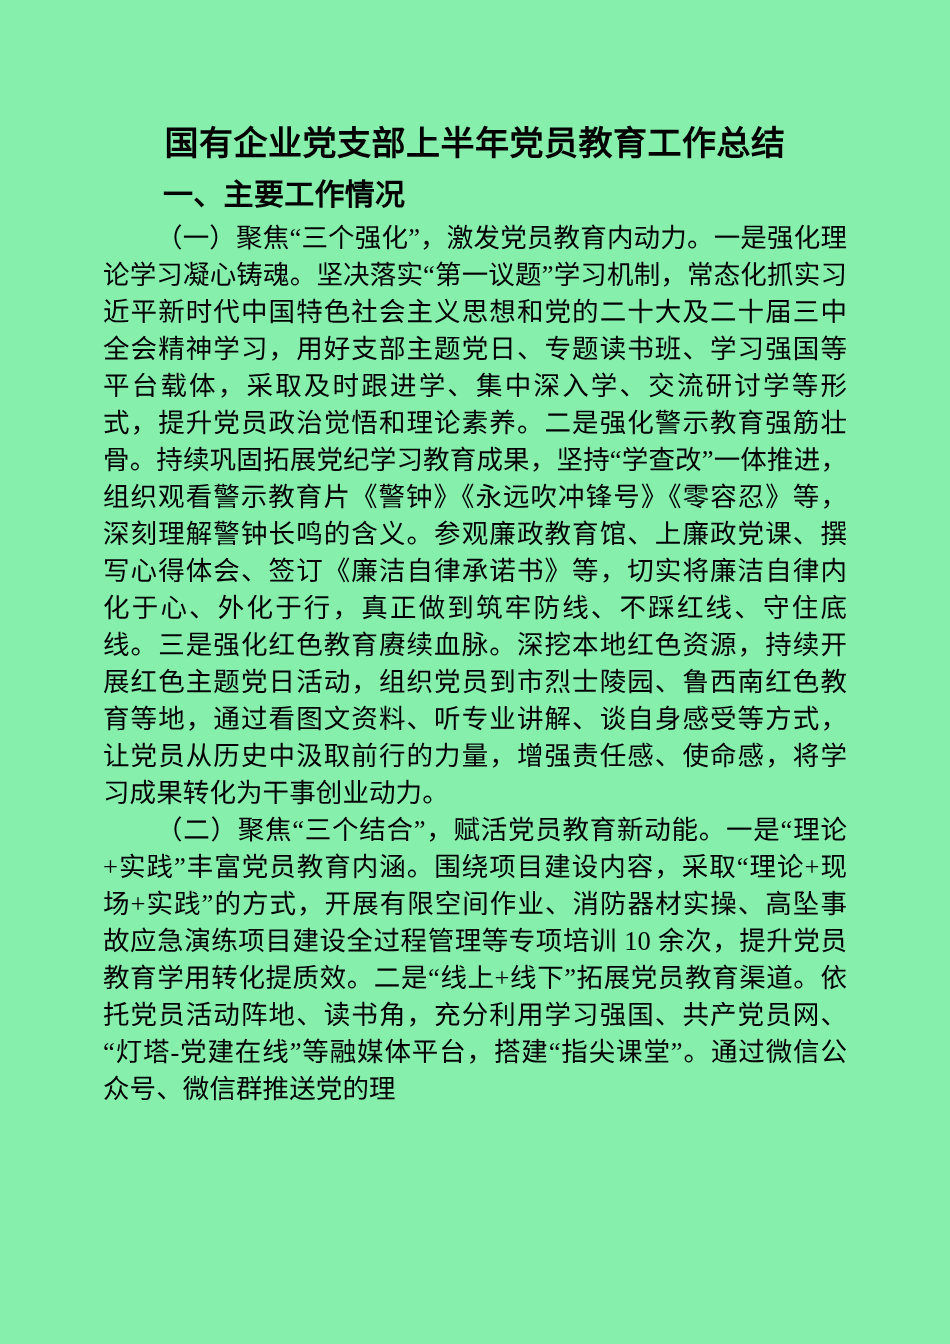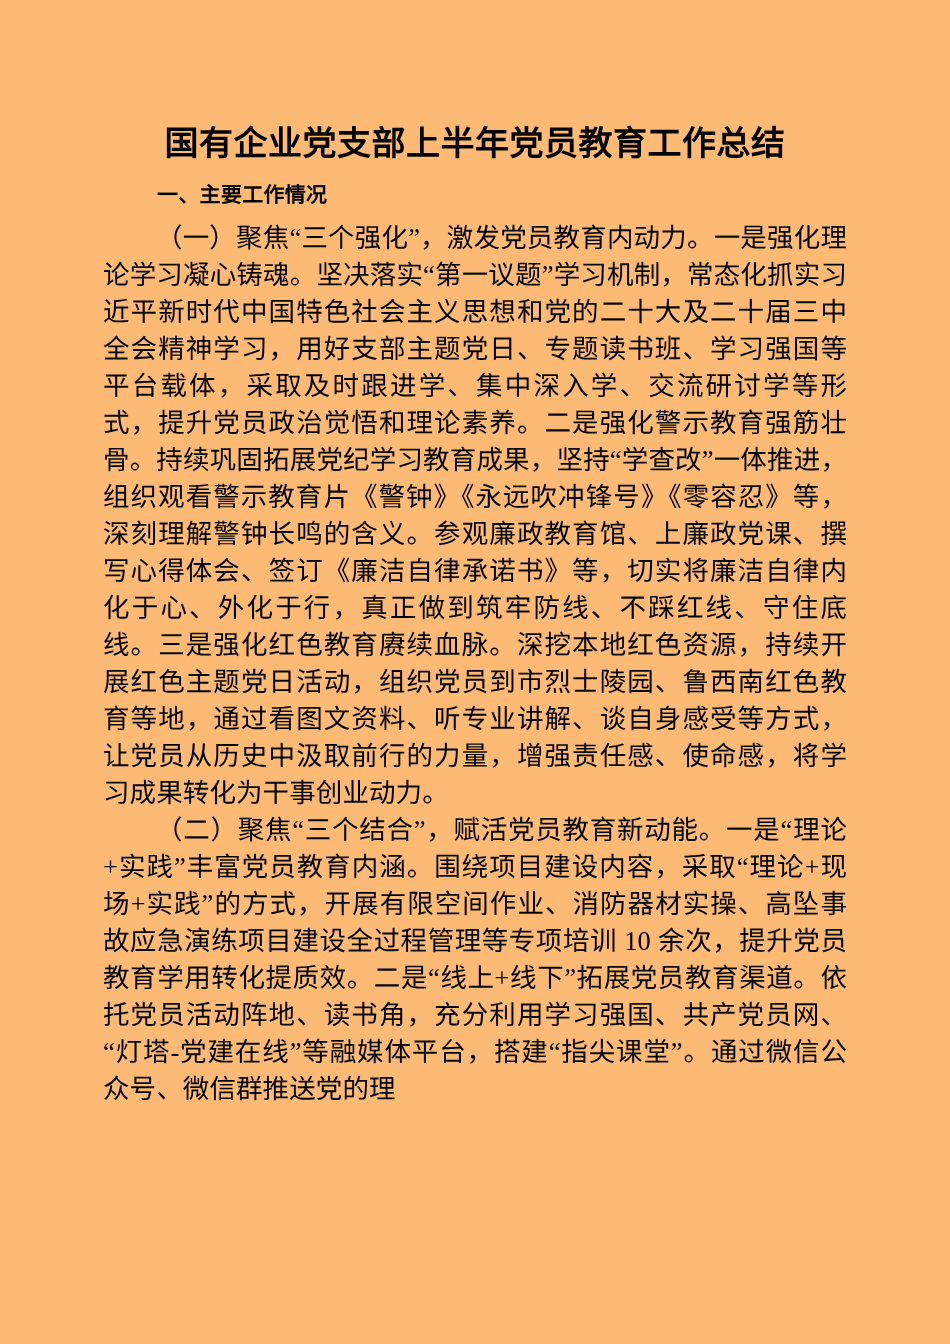--- a/index.html
+++ b/index.html
@@ -5,21 +5,21 @@
 <style>
   html, body {
     margin: 0;
     padding: 0;
     background: #ffffff;
   }
   .page {
     position: relative;
     width: 950px;
     height: 1344px;
-    background: #fdba74;
+    background: #86efac;
     overflow: hidden;
     box-sizing: border-box;
   }
   .page-body {
     position: absolute;
     left: 103px;
     top: 0;
     width: 744px;
   }
   .doc-title {
@@ -47,25 +47,25 @@
   }
   .doc-paragraph.first-para {
     margin-top: 27px;
   }
   .doc-paragraph + .doc-paragraph {
     margin-top: 0;
   }
   .doc-heading {
     font-family: "Liberation Sans", "DejaVu Sans", sans-serif;
     font-weight: 700;
-    font-size: 21px;
+    font-size: 30px;
     line-height: 37px;
     color: #000000;
     text-indent: 2em;
-    margin: 12px;
+    margin: 0;
     margin-top: 11px;
     margin-bottom: 7px;
     letter-spacing: 0.3px;
   }
   .para-gap {
     margin-top: 11px;
   }
 </style>
 </head>
 <body>

